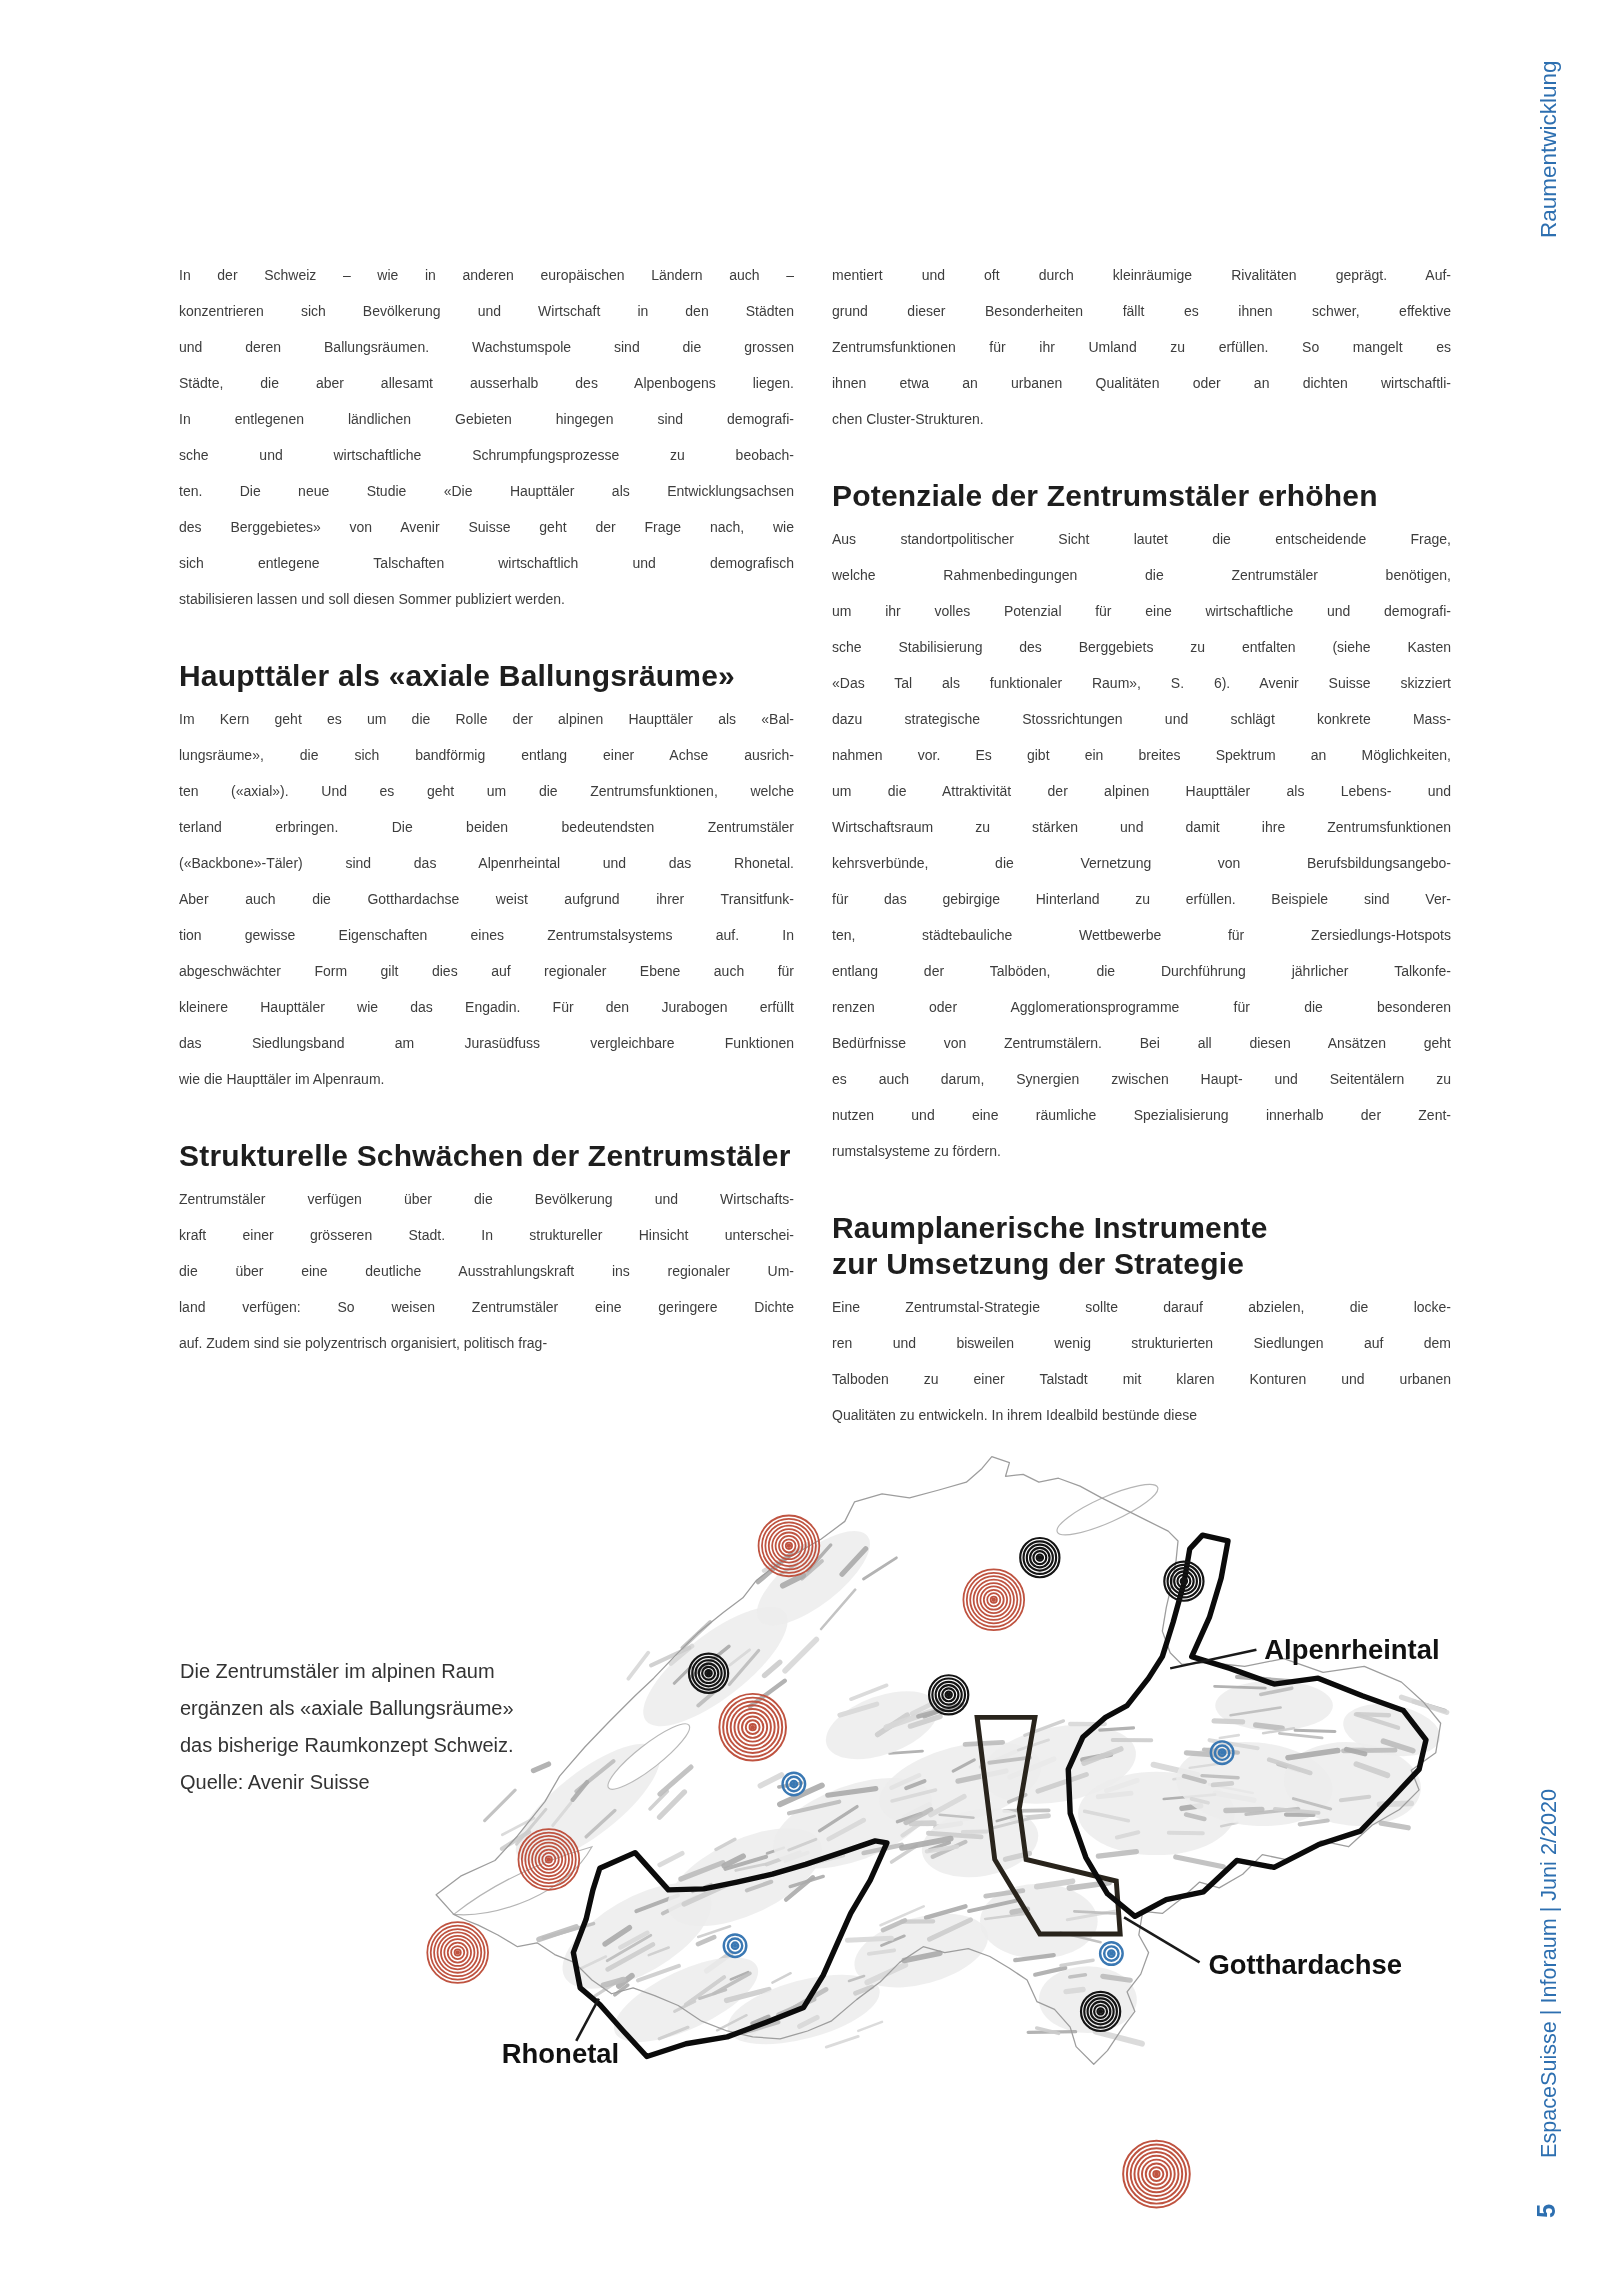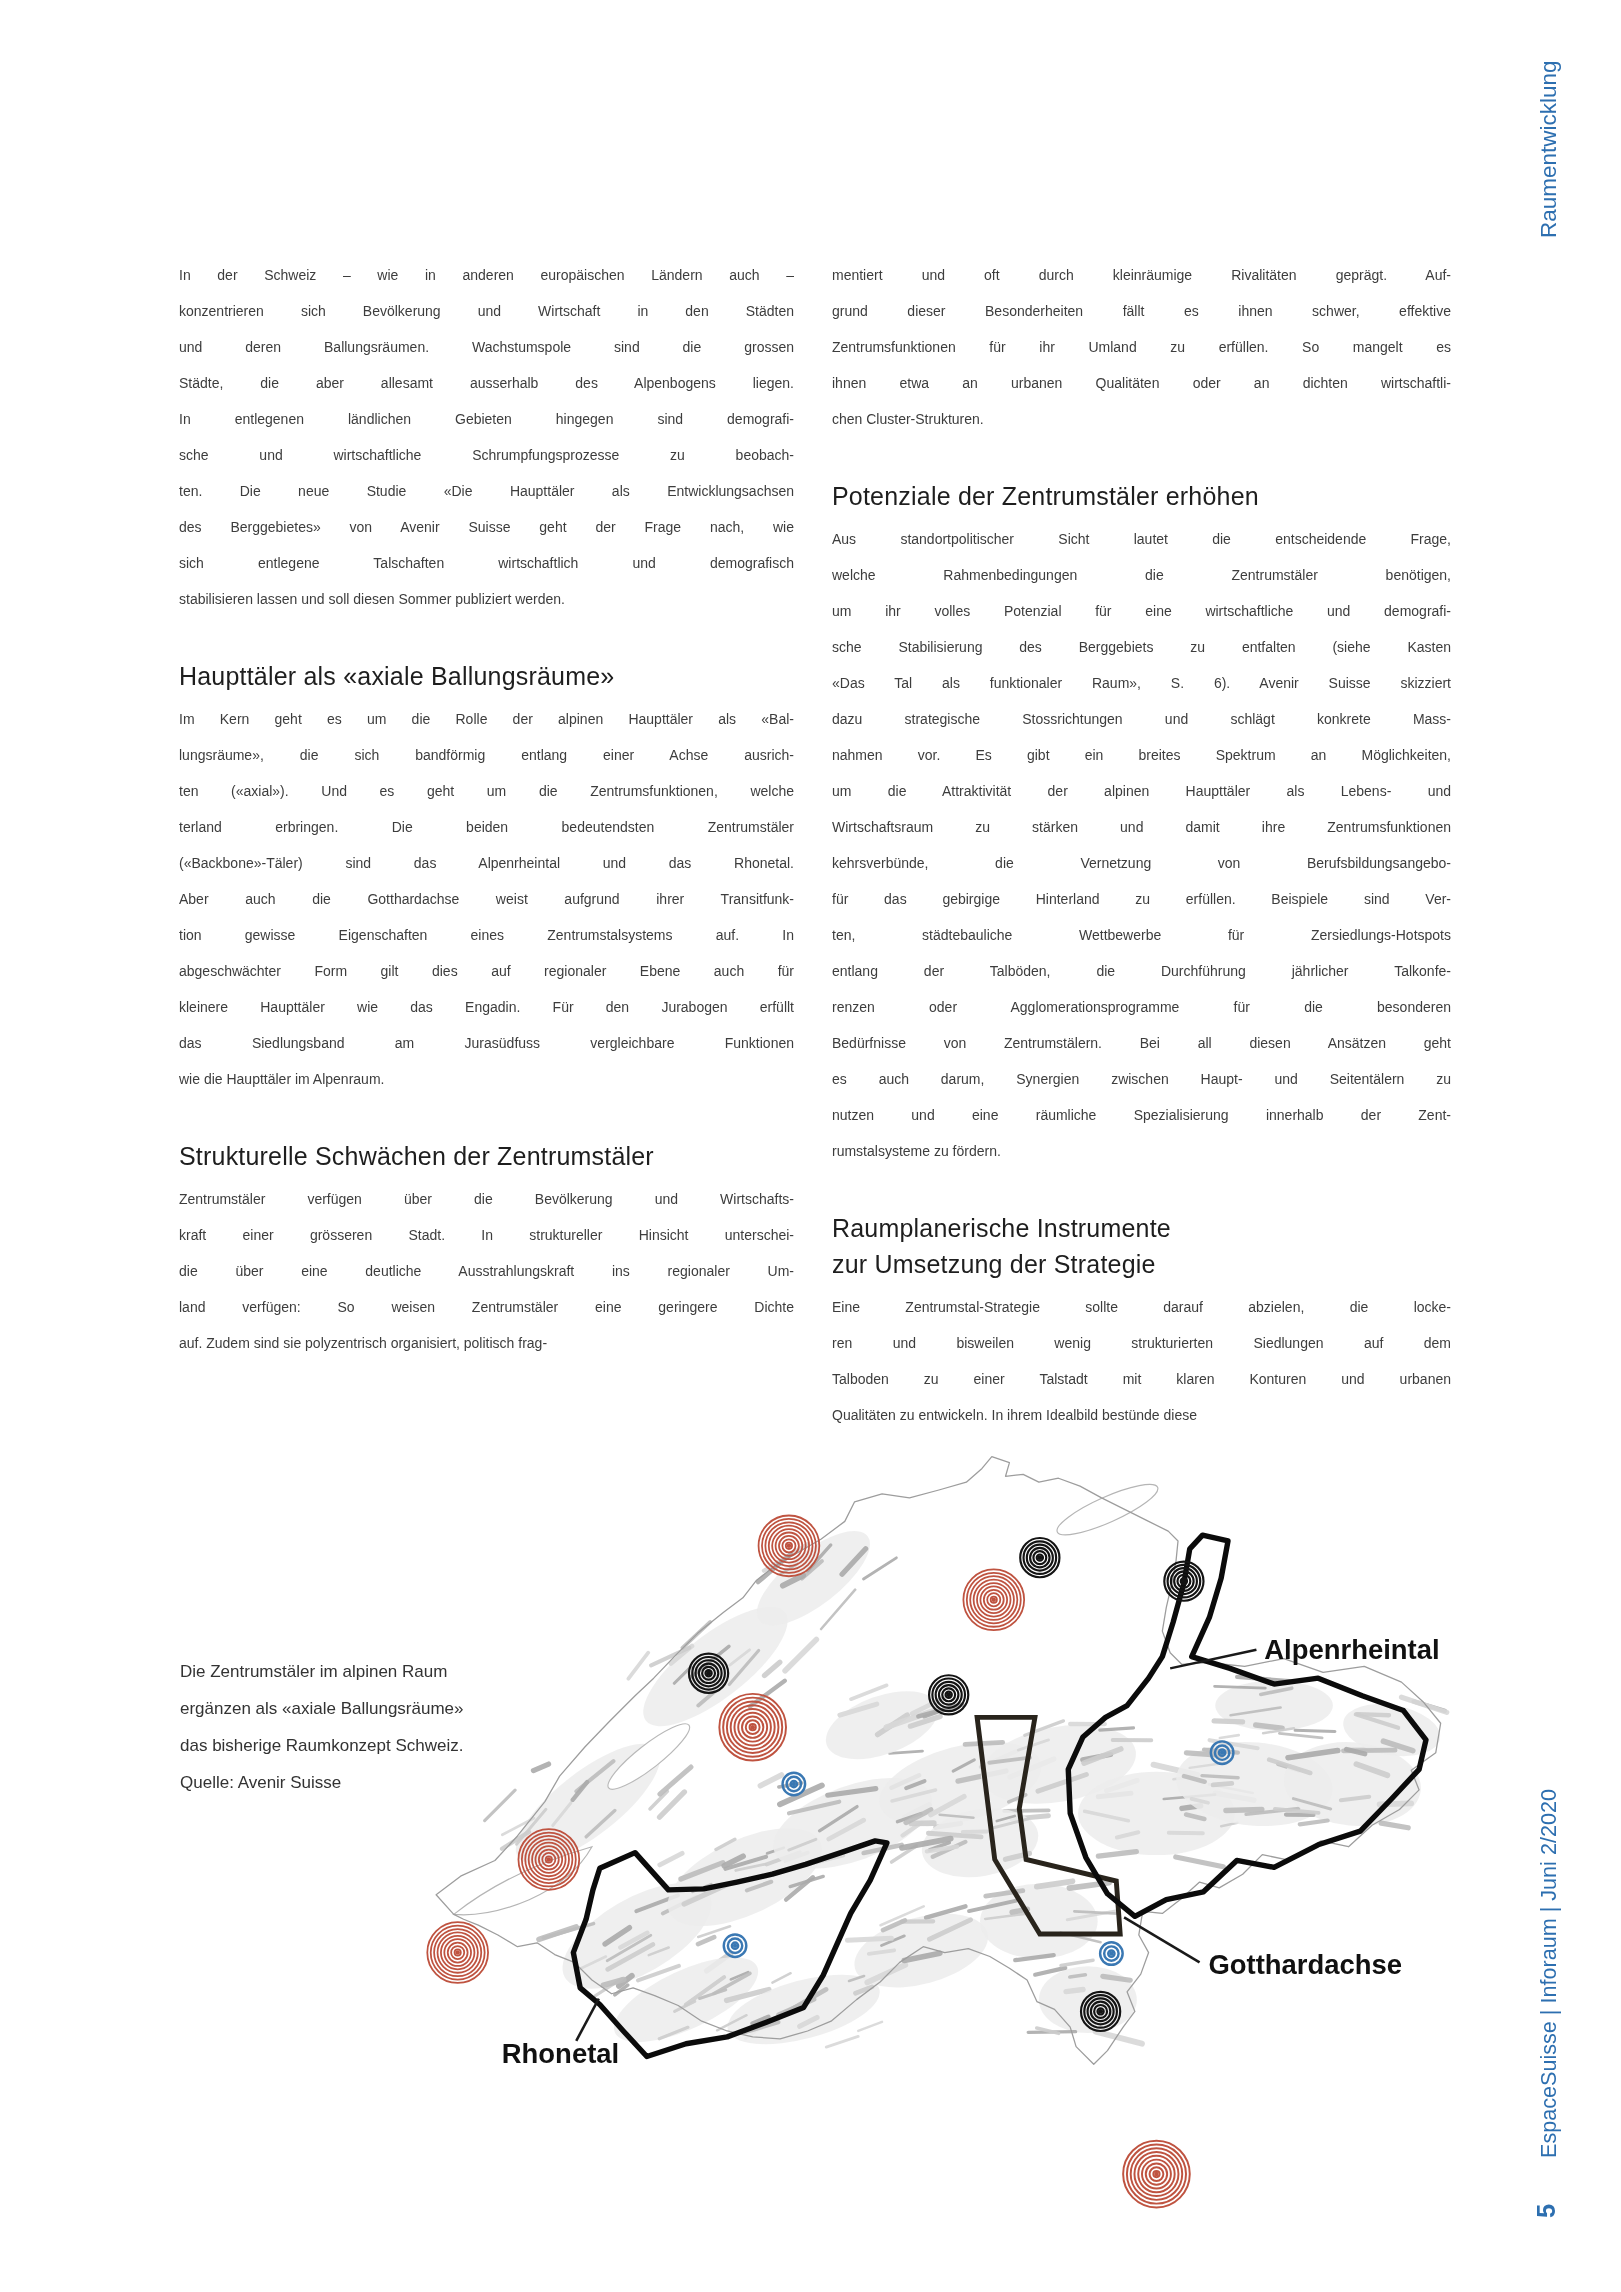--- a/index.html
+++ b/index.html
@@ -6,24 +6,24 @@
   #page{position:relative;width:1621px;height:2293px;background:#ffffff;overflow:hidden;
         font-family:"Liberation Sans",sans-serif;}
   
   .col{position:absolute;top:257px;}
   #col-left{left:179px;width:615px;}
   #col-right{left:832px;width:619px;}
   .line{font-weight:300;font-size:14px;line-height:36px;color:#3d3d3d;
         text-align:justify;text-align-last:justify;white-space:nowrap;}
   .line.last{text-align:justify;text-align-last:left;}
   .hblock{margin:41px 0 6.9px 0;}
-  .hline{font-weight:400;font-size:25px;line-height:36px;color:#1e1e1e;letter-spacing:0.2px;}
+  .hline{font-weight:700;font-size:30px;line-height:36px;color:#1e1e1e;letter-spacing:0.2px;}
   
   #map-caption{position:absolute;left:180px;top:1653px;width:392px;}
-  .capline{font-weight:300;font-size:17px;line-height:37px;color:#333333;white-space:nowrap;}
+  .capline{font-weight:300;font-size:20px;line-height:37px;color:#333333;white-space:nowrap;}
   
   .vert{position:absolute;transform:rotate(-90deg);transform-origin:0 0;white-space:nowrap;}
   #rubric{left:1536px;top:238px;font-size:22.5px;font-weight:400;color:#2d6fb0;}
   #footer-label{left:1536px;top:2158px;font-size:21.6px;font-weight:400;color:#2d6fb0;}
   #page-num{left:1532px;top:2218px;font-size:25.5px;font-weight:700;color:#2d6fb0;}
   
   #map-svg{position:absolute;left:0;top:0;width:1621px;height:2293px;}
   .maplabel{font-family:"Liberation Sans",sans-serif;font-size:28px;font-weight:700;fill:#111111;}
 </style>
 </head>

